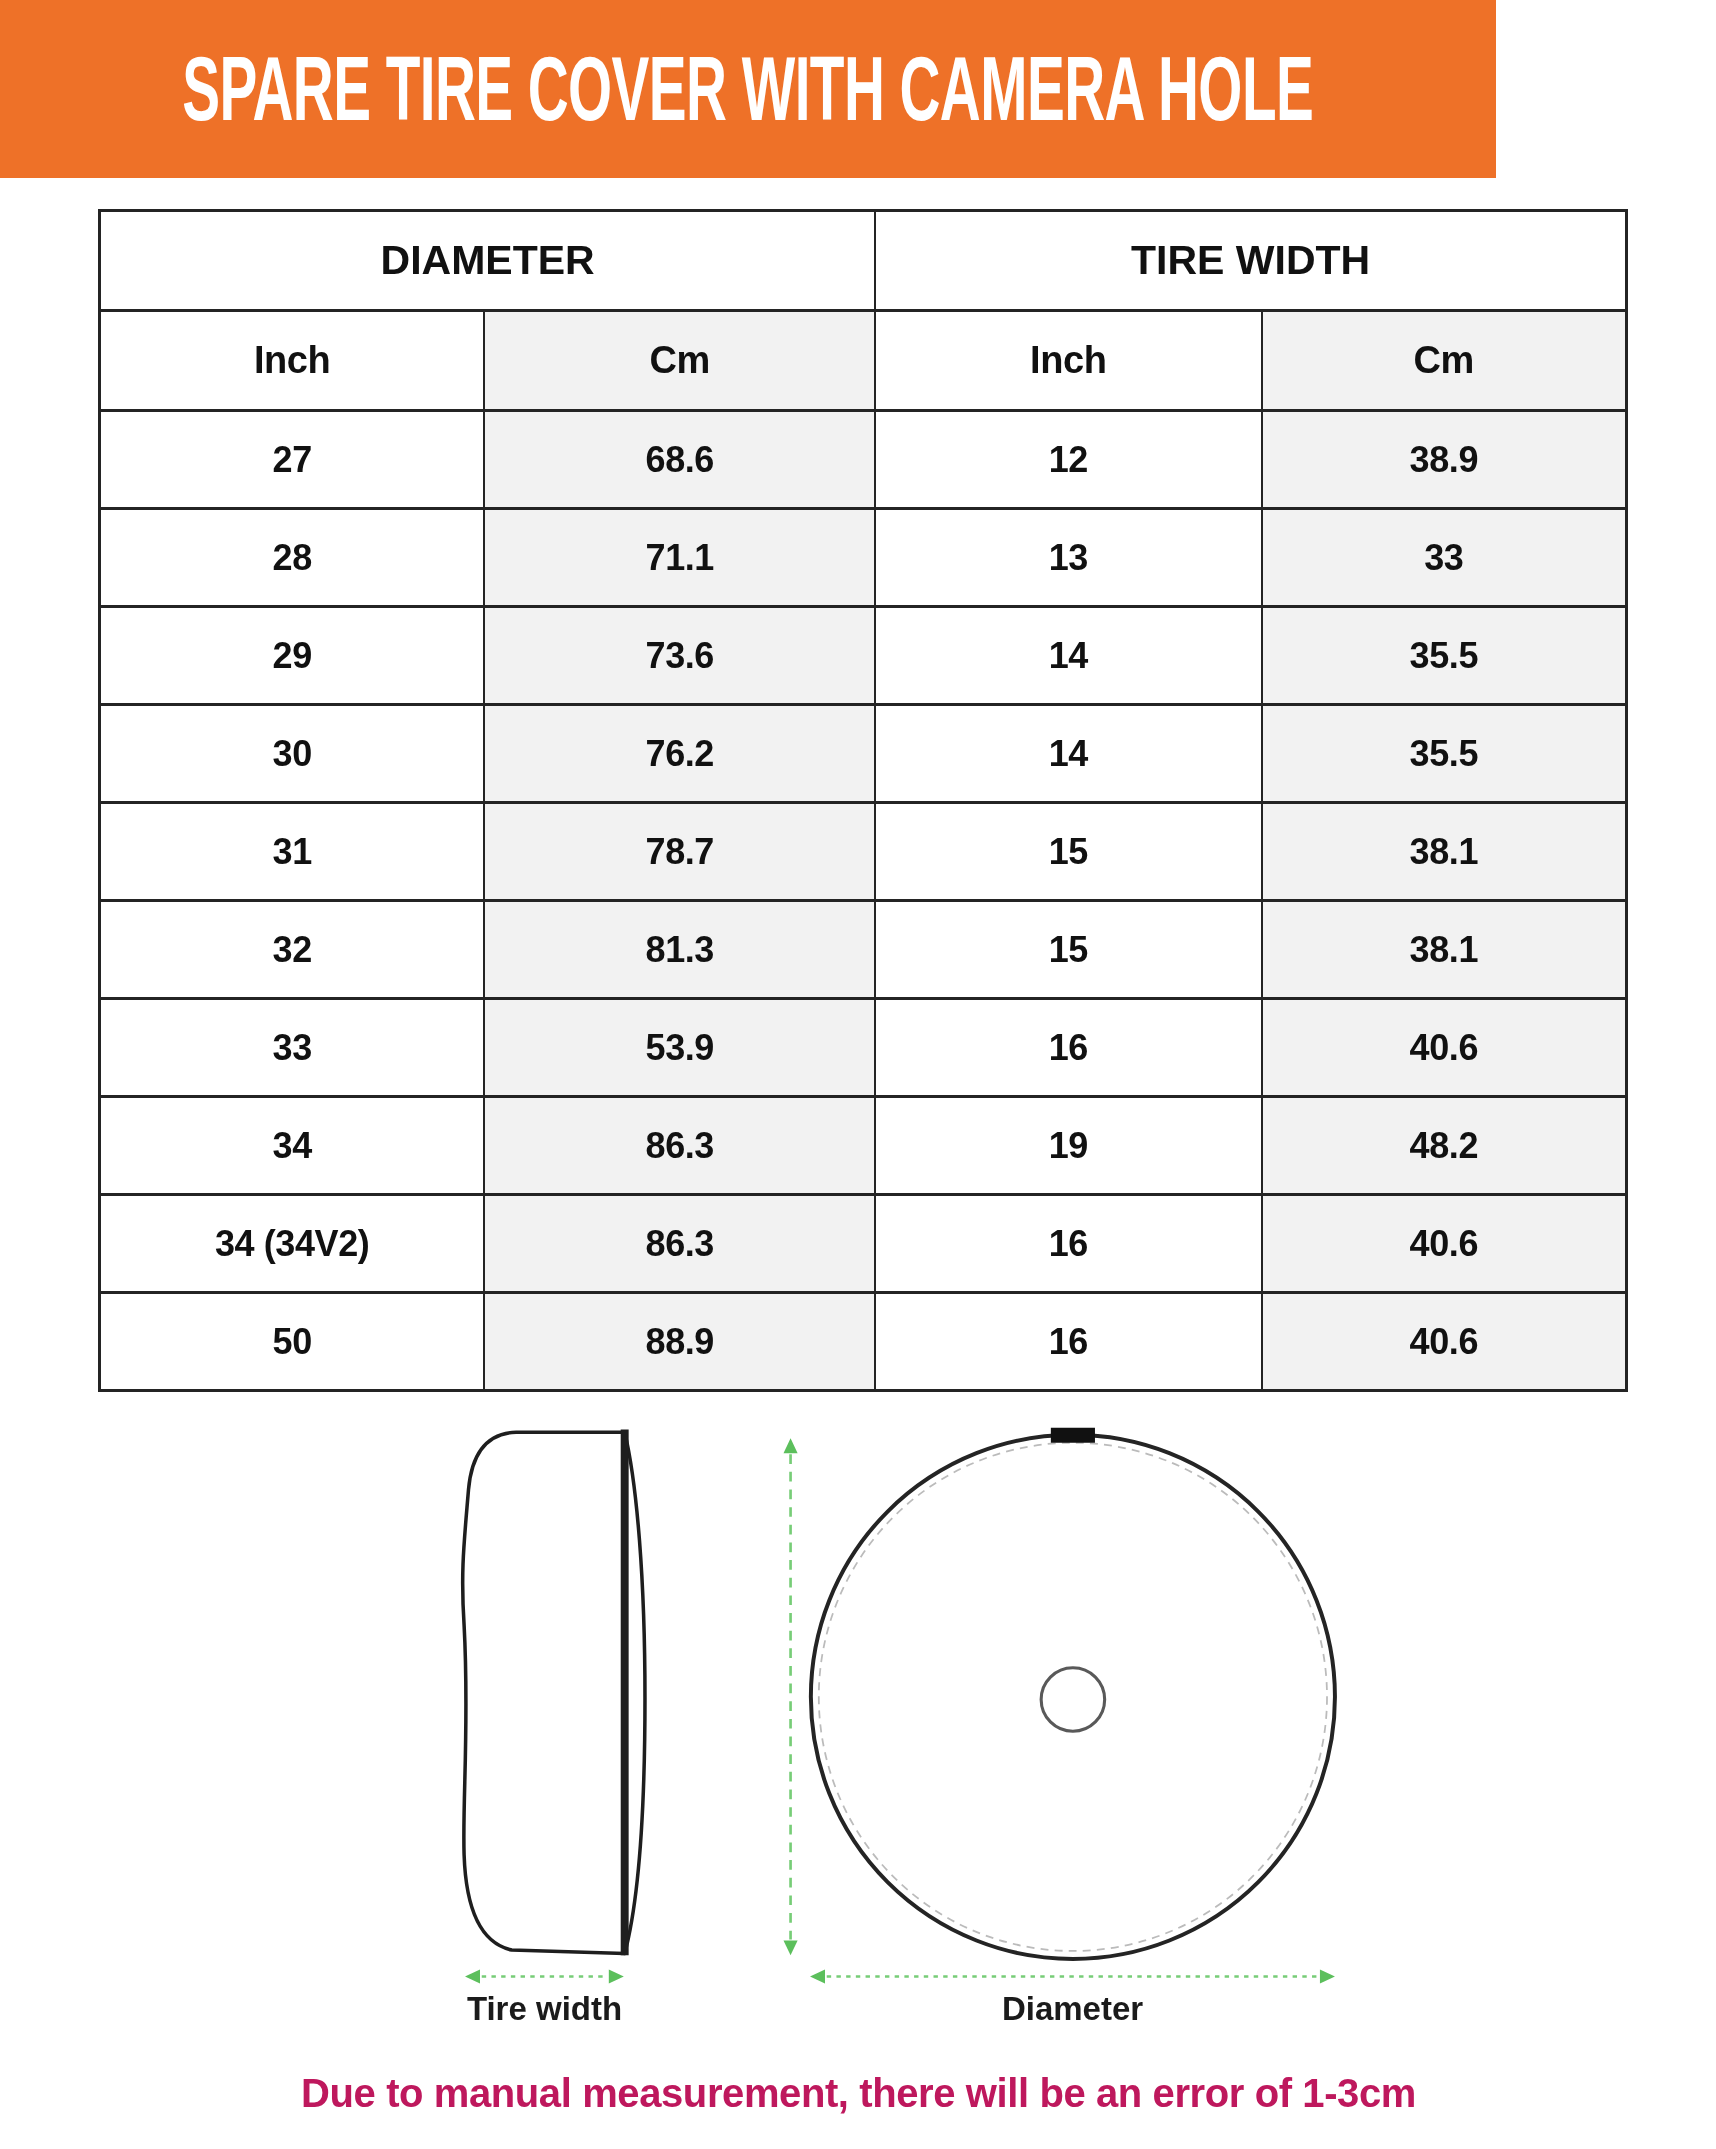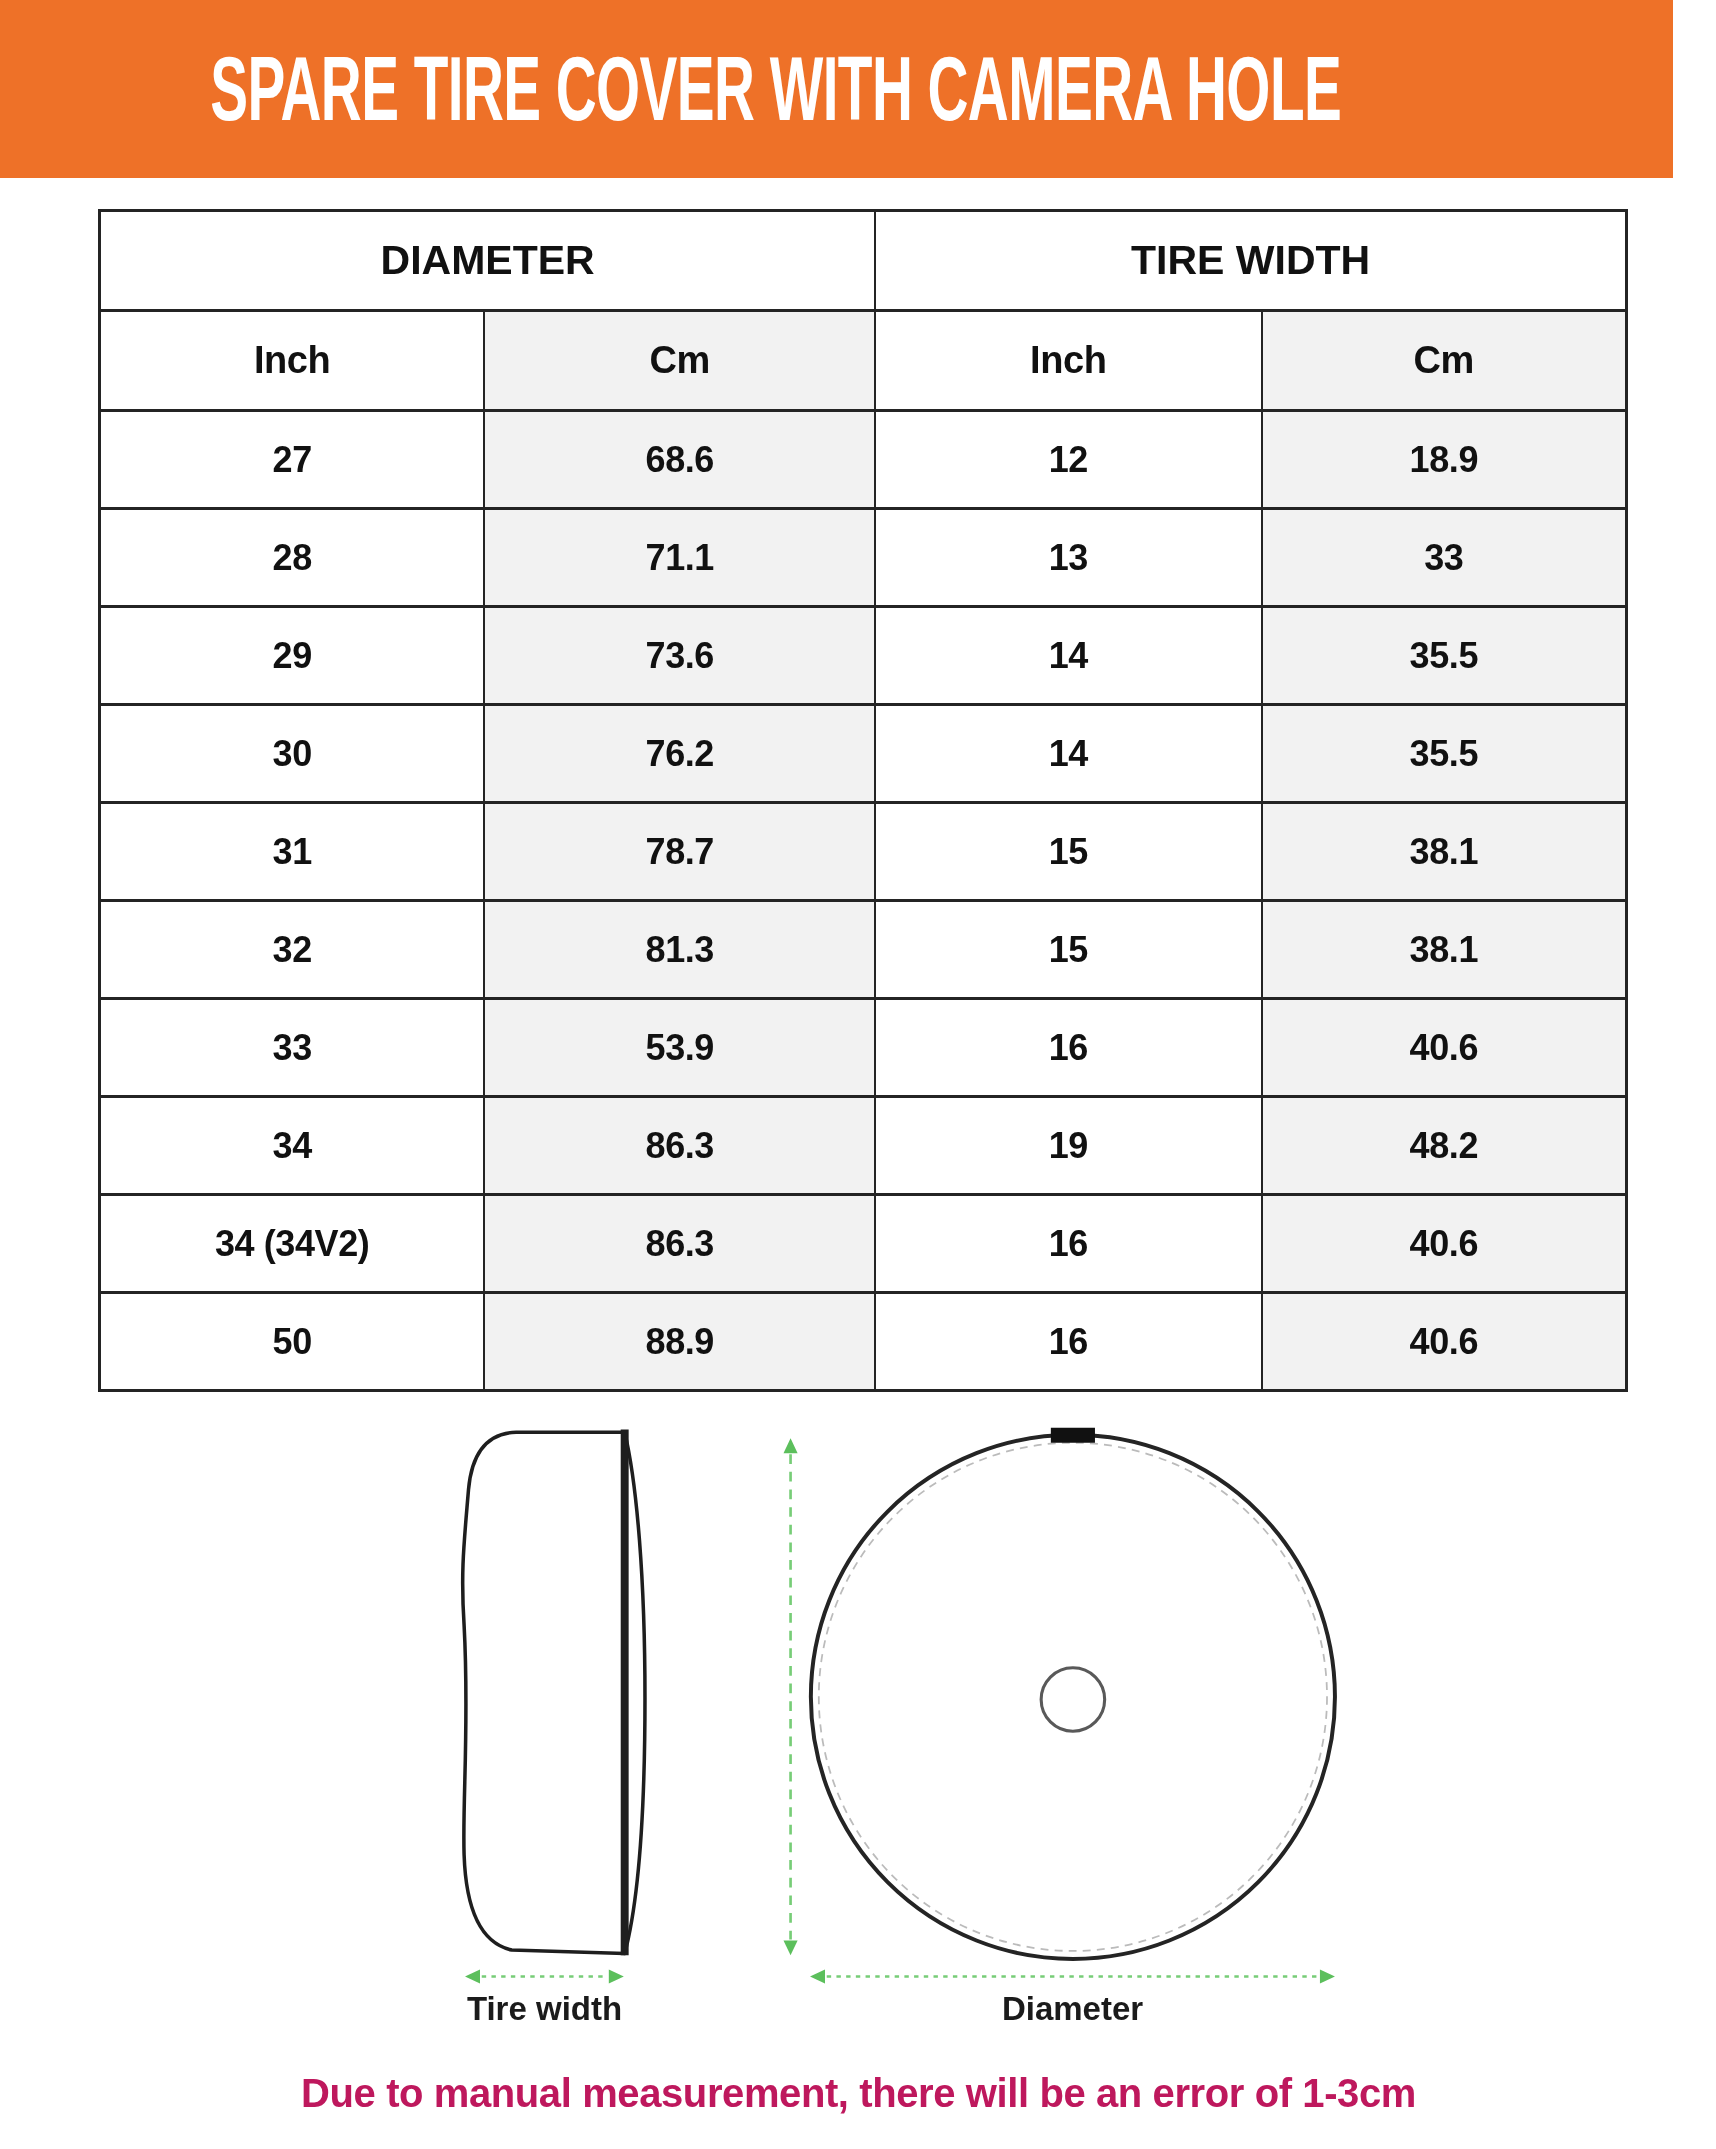--- a/index.html
+++ b/index.html
@@ -6,23 +6,23 @@
   #canvas{
     position:relative;
     width:1717px;height:2149px;
     background:#ffffff;
     font-family:"Liberation Sans", sans-serif;
     overflow:hidden;
   }
 
   
   .banner{
-    position:absolute;left:0;top:0;width:1673px;height:178px;
+    position:absolute;left:0;top:0;width:1496px;height:178px;
     background:#EE7128;
-    display:flex;align-items:center;justify-content:flex-end;
+    display:flex;align-items:center;justify-content:center;
   }
   .banner-title{
     color:#ffffff;
     font-weight:700;
     font-size:90px;
     letter-spacing:-0.9px;
     white-space:nowrap;
     transform:scaleX(0.63);
     transform-origin:center;
   }
@@ -105,21 +105,21 @@
         <th class="shade">Cm</th>
         <th>Inch</th>
         <th class="shade">Cm</th>
       </tr>
     </thead>
     <tbody>
       <tr>
         <td>27</td>
         <td class="shade">68.6</td>
         <td>12</td>
-        <td class="shade">18.9</td>
+        <td class="shade">38.9</td>
       </tr>
       <tr>
         <td>28</td>
         <td class="shade">71.1</td>
         <td>13</td>
         <td class="shade">33</td>
       </tr>
       <tr>
         <td>29</td>
         <td class="shade">73.6</td>

